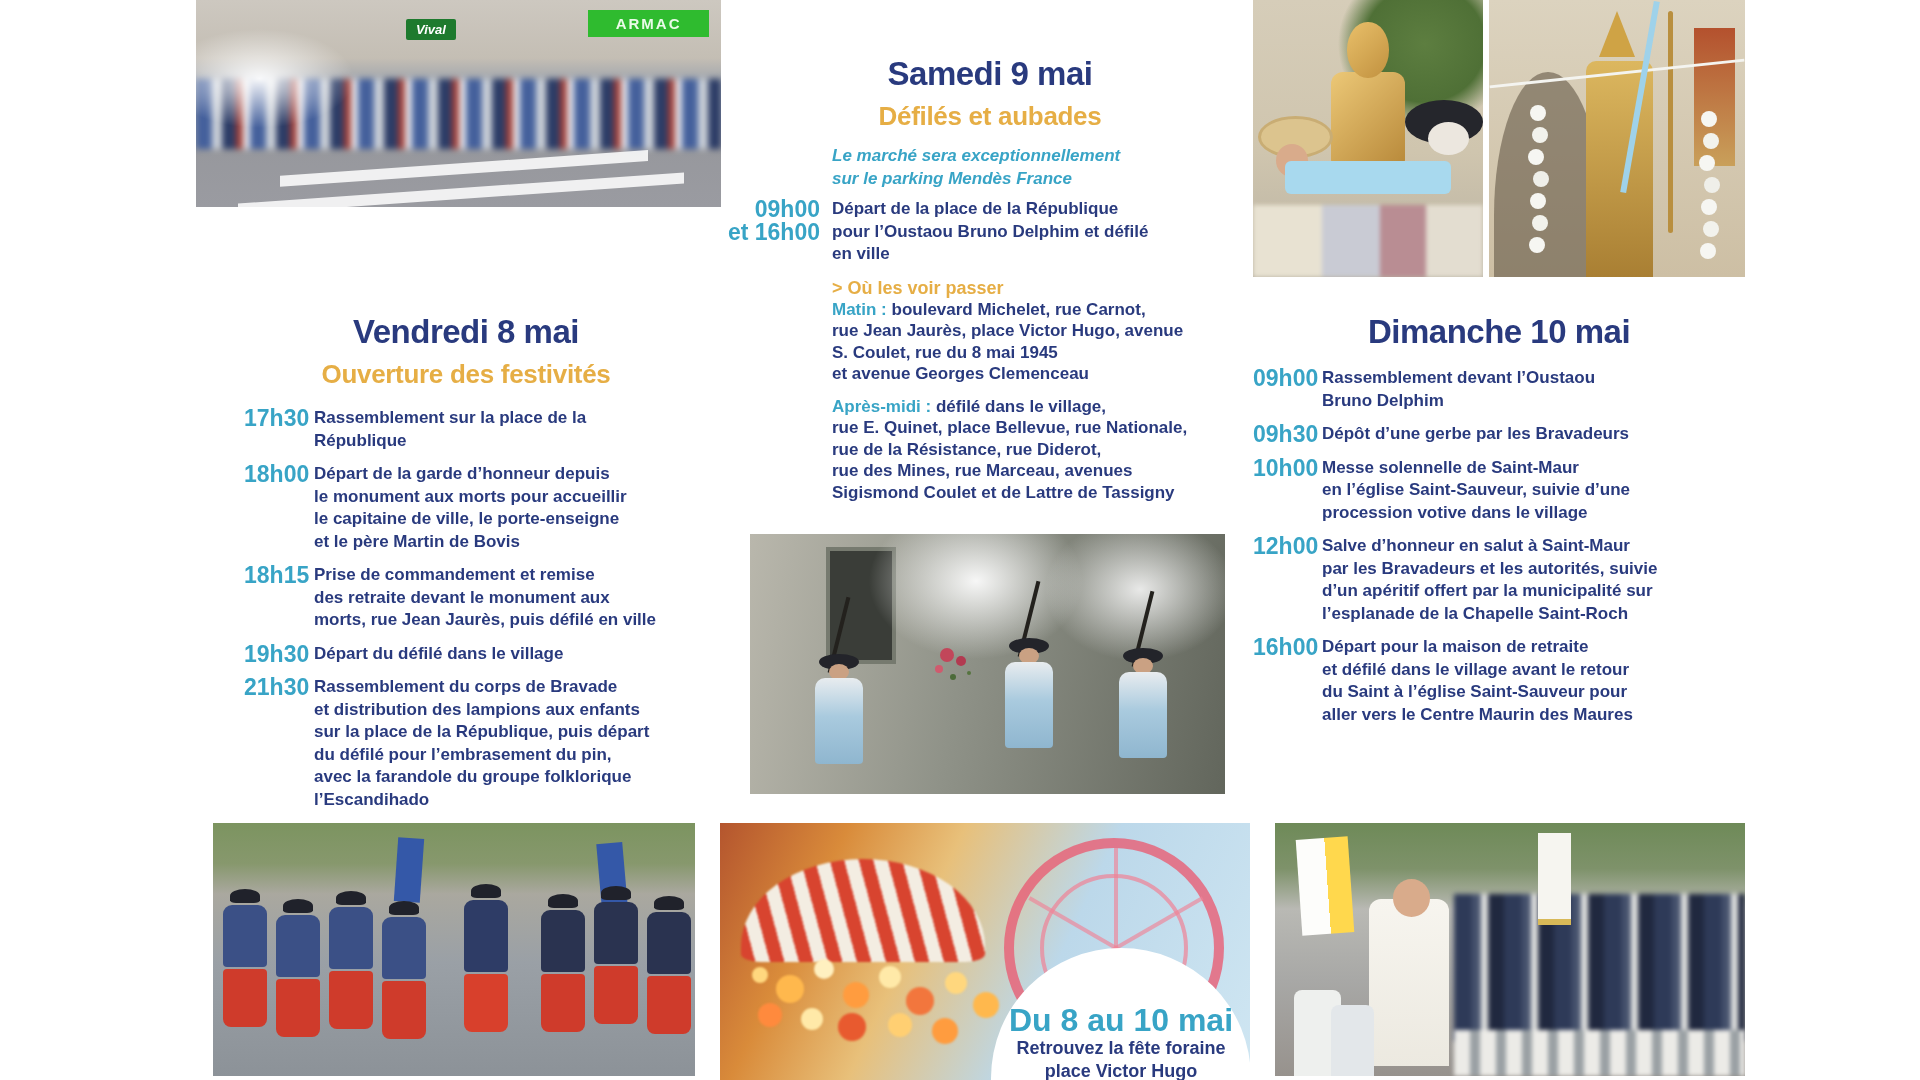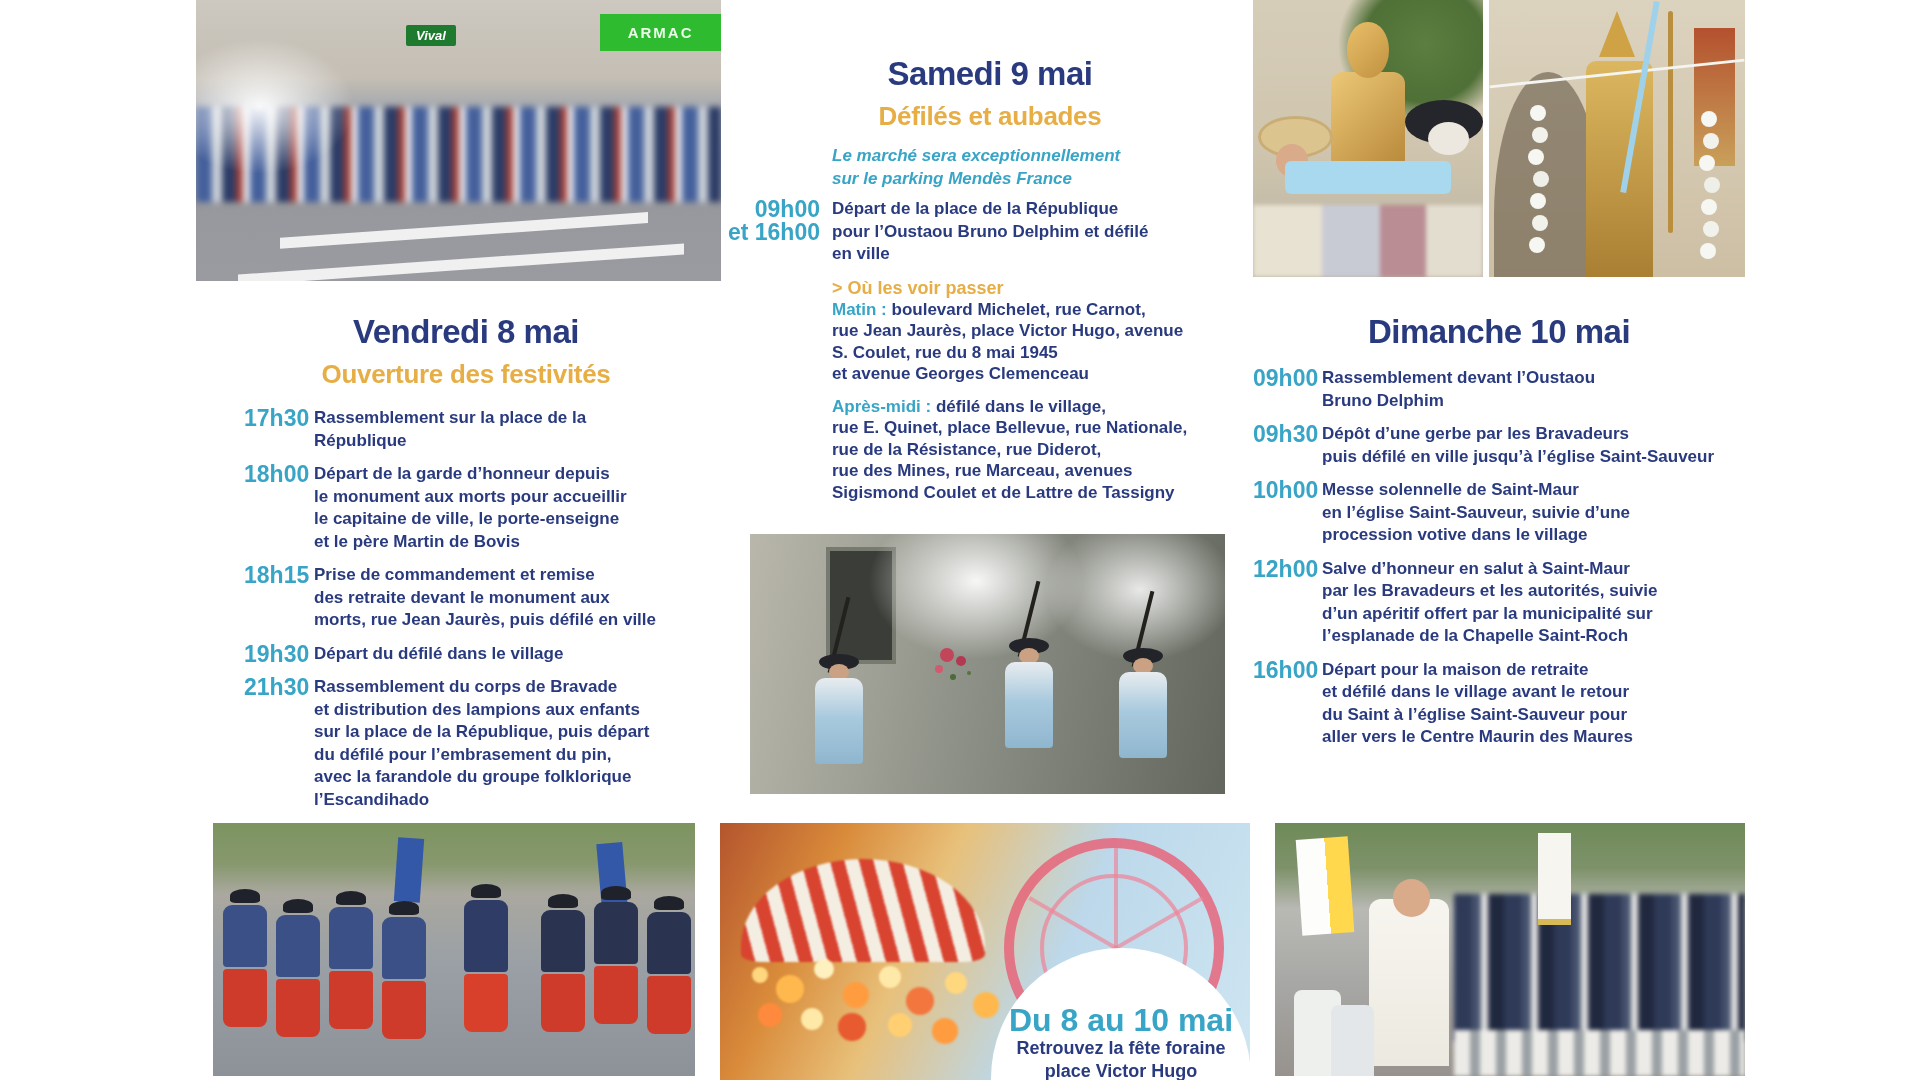--- a/index.html
+++ b/index.html
@@ -44,25 +44,25 @@
   .badge{position:absolute;left:991px;top:948px;width:260px;height:260px;border-radius:50%;
          background:#fff;z-index:6;text-align:center;box-sizing:border-box;padding-top:55px;}
   .badge-l1{font-size:32px;line-height:34px;font-weight:700;color:var(--teal);}
   .badge-l2,.badge-l3{font-size:18px;line-height:23px;font-weight:700;color:var(--navy);}
 
   
   .photo{position:absolute;overflow:hidden;z-index:1;}
   .abs{position:absolute;}
 
   
-  #p-tl{left:196px;top:0;width:525px;height:281px;
+  #p-tl{left:196px;top:0;width:525px;height:207px;
         background:linear-gradient(180deg,#cdc8c0 0%,#c4beb4 28%,#98a0ac 42%,#8b93a6 58%,#97989d 72%,#9a9ba1 100%);}
   #p-tl .sign-vival{left:40%;top:9%;background:#1e7a2e;color:#fff;font-size:13px;font-weight:700;
         font-style:italic;padding:3px 10px;border-radius:2px;}
-  #p-tl .sign-pharma{right:0;top:5%;width:23%;height:13%;background:#2fbb2f;color:#eafbe8;
+  #p-tl .sign-pharma{right:12px;top:5%;width:23%;height:13%;background:#2fbb2f;color:#eafbe8;
         font-size:15px;font-weight:700;letter-spacing:2px;display:flex;align-items:center;justify-content:center;text-align:center;}
   #p-tl .crowd{left:0;top:38%;width:100%;height:34%;filter:blur(3px);
         background:repeating-linear-gradient(90deg,#44609c 0 16px,#cfd4da 16px 26px,#2c3c66 26px 40px,#a33d35 40px 47px,#e7eaef 47px 54px);}
   #p-tl .smoke{left:-6%;top:14%;width:36%;height:48%;
         background:radial-gradient(closest-side,rgba(255,255,255,.95),rgba(255,255,255,0));}
   #p-tl .zebra1,#p-tl .zebra2{left:16%;width:70%;height:11px;background:rgba(255,255,255,.85);transform:skewY(-4deg);}
   #p-tl .zebra1{bottom:16%;}
   #p-tl .zebra2{bottom:4%;width:85%;left:8%;}
 
   
@@ -403,21 +403,20 @@
             <div>Rassemblement devant l’Oustaou</div>
             <div>Bruno Delphim</div>
           </div>
         </div>
         <div class="event">
           <div class="time">
             <div>09h30</div>
           </div>
           <div class="lines">
             <div>Dépôt d’une gerbe par les Bravadeurs</div>
-            <div>puis défilé en ville jusqu’à l’église Saint-Sauveur</div>
           </div>
         </div>
         <div class="event">
           <div class="time">
             <div>10h00</div>
           </div>
           <div class="lines">
             <div>Messe solennelle de Saint-Maur</div>
             <div>en l’église Saint-Sauveur, suivie d’une</div>
             <div>procession votive dans le village</div>

